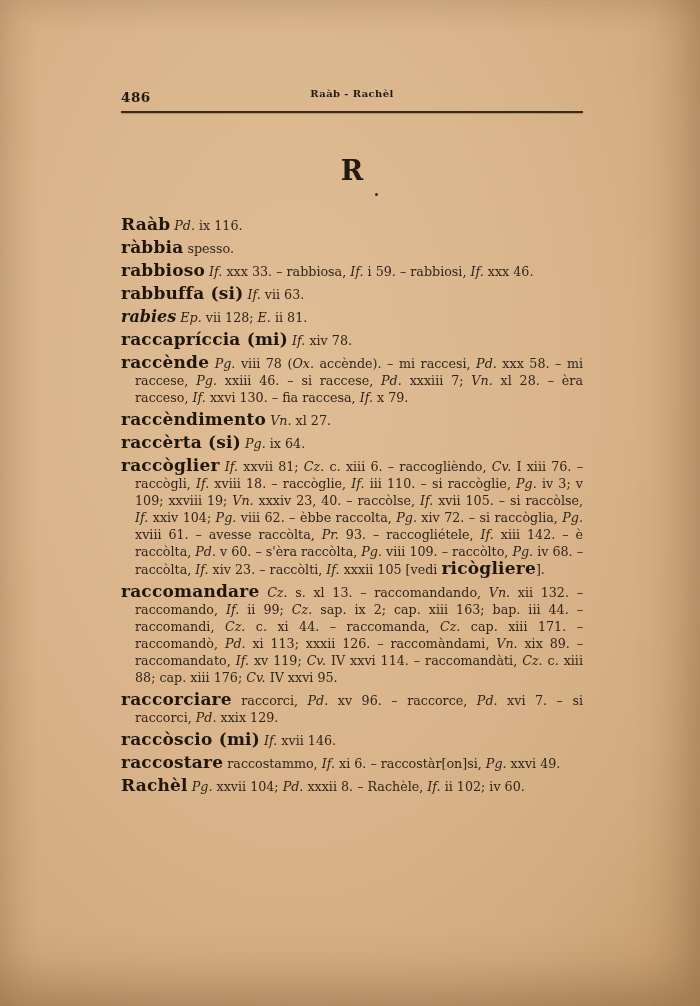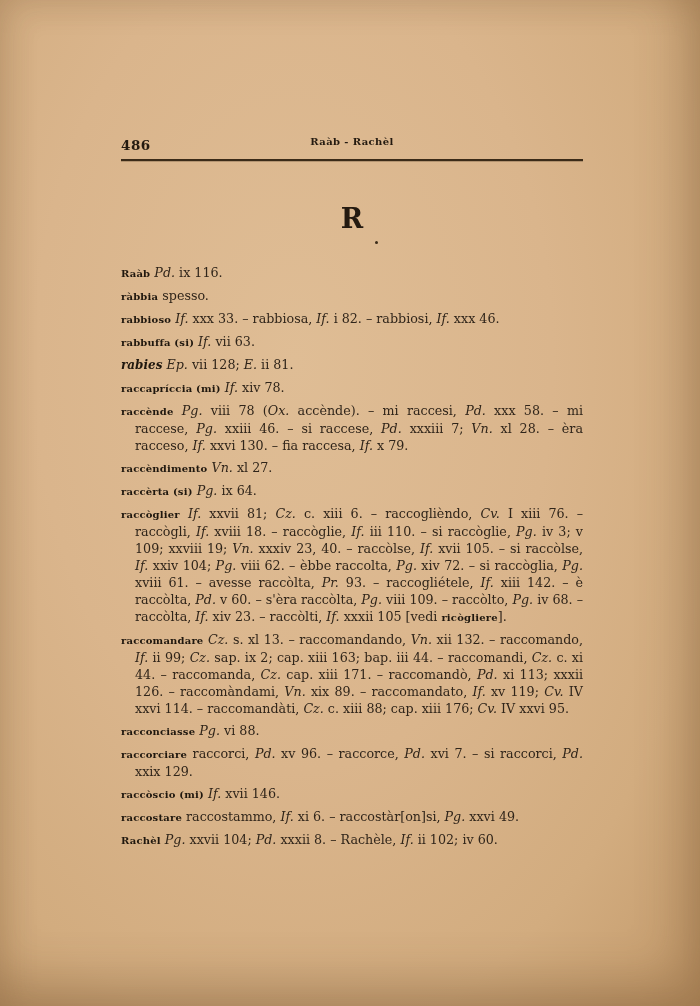--- a/index.html
+++ b/index.html
@@ -16,21 +16,21 @@
     box-shadow: inset -16px -24px 48px rgba(92,60,28,.30),
                 inset 10px 8px 30px rgba(92,60,28,.12);
     color: #32261a;
     overflow: hidden;
   }
   .textcol {
     position: absolute;
     left: 121px; top: 88px;
     width: 462px;
   }
-  .page-header { position: relative; height: 18px; margin-top: 48px; }
+  .page-header { position: relative; height: 18px; }
   .page-number {
     position: absolute; left: 0; top: 1px;
     font-weight: bold; font-size: 13.5px; letter-spacing: .5px;
     color: #241a10;
   }
   .running-title {
     display: block; text-align: center;
     font-weight: bold; font-size: 10px; letter-spacing: .4px;
     color: #241a10;
   }
@@ -56,22 +56,22 @@
     text-align: justify;
     font-size: 12.7px;
     line-height: 17px;
     color: #30251a;
   }
   .entry {
     margin: 0 0 5px 0;
     padding-left: 14px;
     text-indent: -14px;
   }
-  .hw  { font-weight: bold; color: #1f170e; letter-spacing: .2px; font-size: 10px; }
-  .hwi { font-weight: bold; font-style: italic; color: #1f170e; font-size: 12px; }
+  .hw  { font-weight: bold; color: #1f170e; letter-spacing: .2px; font-size: 17px; }
+  .hwi { font-weight: bold; font-style: italic; color: #1f170e; font-size: 16px; }
   .it  { font-style: italic; }
   .rm  { }
 </style>
 </head>
 <body>
 
 <div class="page">
   <div class="textcol">
 
     <div class="page-header">
@@ -79,30 +79,29 @@
       <span class="running-title">Raàb - Rachèl</span>
     </div>
 
     <div class="header-rule"></div>
 
     <div class="section-letter">R<span class="speck"></span></div>
 
     <div class="entries" id="entries">
         <p class="entry"><span class="hw">Raàb</span><span class="rm"> </span><span class="it">Pd.</span><span class="rm"> ix 116.</span></p>
         <p class="entry"><span class="hw">ràbbia</span><span class="rm"> spesso.</span></p>
-        <p class="entry"><span class="hw">rabbioso</span><span class="rm"> </span><span class="it">If.</span><span class="rm"> xxx 33. – rabbiosa, </span><span class="it">If.</span><span class="rm"> i 82. – rabbiosi, </span><span class="it">If.</span><span class="rm"> xxx 46.</span></p>
+        <p class="entry"><span class="hw">rabbioso</span><span class="rm"> </span><span class="it">If.</span><span class="rm"> xxx 33. – rabbiosa, </span><span class="it">If.</span><span class="rm"> i 59. – rabbiosi, </span><span class="it">If.</span><span class="rm"> xxx 46.</span></p>
         <p class="entry"><span class="hw">rabbuffa (si)</span><span class="rm"> </span><span class="it">If.</span><span class="rm"> vii 63.</span></p>
         <p class="entry"><span class="hwi">rabies</span><span class="rm"> </span><span class="it">Ep.</span><span class="rm"> vii 128; </span><span class="it">E.</span><span class="rm"> ii 81.</span></p>
         <p class="entry"><span class="hw">raccapríccia (mi)</span><span class="rm"> </span><span class="it">If.</span><span class="rm"> xiv 78.</span></p>
         <p class="entry"><span class="hw">raccènde</span><span class="rm"> </span><span class="it">Pg.</span><span class="rm"> viii 78 (</span><span class="it">Ox.</span><span class="rm"> accènde). – mi raccesi, </span><span class="it">Pd.</span><span class="rm"> xxx 58. – mi raccese, </span><span class="it">Pg.</span><span class="rm"> xxiii 46. – si raccese, </span><span class="it">Pd.</span><span class="rm"> xxxiii 7; </span><span class="it">Vn.</span><span class="rm"> xl 28. – èra racceso, </span><span class="it">If.</span><span class="rm"> xxvi 130. – fia raccesa, </span><span class="it">If.</span><span class="rm"> x 79.</span></p>
         <p class="entry"><span class="hw">raccèndimento</span><span class="rm"> </span><span class="it">Vn.</span><span class="rm"> xl 27.</span></p>
         <p class="entry"><span class="hw">raccèrta (si)</span><span class="rm"> </span><span class="it">Pg.</span><span class="rm"> ix 64.</span></p>
         <p class="entry"><span class="hw">raccòglier</span><span class="rm"> </span><span class="it">If.</span><span class="rm"> xxvii 81; </span><span class="it">Cz.</span><span class="rm"> c. xiii 6. – raccoglièndo, </span><span class="it">Cv.</span><span class="rm"> I xiii 76. – raccògli, </span><span class="it">If.</span><span class="rm"> xviii 18. – raccòglie, </span><span class="it">If.</span><span class="rm"> iii 110. – si raccòglie, </span><span class="it">Pg.</span><span class="rm"> iv 3; v 109; xxviii 19; </span><span class="it">Vn.</span><span class="rm"> xxxiv 23, 40. – raccòlse, </span><span class="it">If.</span><span class="rm"> xvii 105. – si raccòlse, </span><span class="it">If.</span><span class="rm"> xxiv 104; </span><span class="it">Pg.</span><span class="rm"> viii 62. – èbbe raccolta, </span><span class="it">Pg.</span><span class="rm"> xiv 72. – si raccòglia, </span><span class="it">Pg.</span><span class="rm"> xviii 61. – avesse raccòlta, </span><span class="it">Pr.</span><span class="rm"> 93. – raccogliétele, </span><span class="it">If.</span><span class="rm"> xiii 142. – è raccòlta, </span><span class="it">Pd.</span><span class="rm"> v 60. – s'èra raccòlta, </span><span class="it">Pg.</span><span class="rm"> viii 109. – raccòlto, </span><span class="it">Pg.</span><span class="rm"> iv 68. – raccòlta, </span><span class="it">If.</span><span class="rm"> xiv 23. – raccòlti, </span><span class="it">If.</span><span class="rm"> xxxii 105 [vedi </span><span class="hw">ricògliere</span><span class="rm">].</span></p>
         <p class="entry"><span class="hw">raccomandare</span><span class="rm"> </span><span class="it">Cz.</span><span class="rm"> s. xl 13. – raccomandando, </span><span class="it">Vn.</span><span class="rm"> xii 132. – raccomando, </span><span class="it">If.</span><span class="rm"> ii 99; </span><span class="it">Cz.</span><span class="rm"> sap. ix 2; cap. xiii 163; bap. iii 44. – raccomandi, </span><span class="it">Cz.</span><span class="rm"> c. xi 44. – raccomanda, </span><span class="it">Cz.</span><span class="rm"> cap. xiii 171. – raccomandò, </span><span class="it">Pd.</span><span class="rm"> xi 113; xxxii 126. – raccomàndami, </span><span class="it">Vn.</span><span class="rm"> xix 89. – raccomandato, </span><span class="it">If.</span><span class="rm"> xv 119; </span><span class="it">Cv.</span><span class="rm"> IV xxvi 114. – raccomandàti, </span><span class="it">Cz.</span><span class="rm"> c. xiii 88; cap. xiii 176; </span><span class="it">Cv.</span><span class="rm"> IV xxvi 95.</span></p>
-        <p class="entry"><span class="hw">racconciasse</span><span class="rm"> </span><span class="it">Pg.</span><span class="rm"> vi 88.</span></p>
         <p class="entry"><span class="hw">raccorciare</span><span class="rm"> raccorci, </span><span class="it">Pd.</span><span class="rm"> xv 96. – raccorce, </span><span class="it">Pd.</span><span class="rm"> xvi 7. – si raccorci, </span><span class="it">Pd.</span><span class="rm"> xxix 129.</span></p>
         <p class="entry"><span class="hw">raccòscio (mi)</span><span class="rm"> </span><span class="it">If.</span><span class="rm"> xvii 146.</span></p>
         <p class="entry"><span class="hw">raccostare</span><span class="rm"> raccostammo, </span><span class="it">If.</span><span class="rm"> xi 6. – raccostàr[on]si, </span><span class="it">Pg.</span><span class="rm"> xxvi 49.</span></p>
         <p class="entry"><span class="hw">Rachèl</span><span class="rm"> </span><span class="it">Pg.</span><span class="rm"> xxvii 104; </span><span class="it">Pd.</span><span class="rm"> xxxii 8. – Rachèle, </span><span class="it">If.</span><span class="rm"> ii 102; iv 60.</span></p>
       </div>
 
   </div>
 </div>
 
 </body></html>

